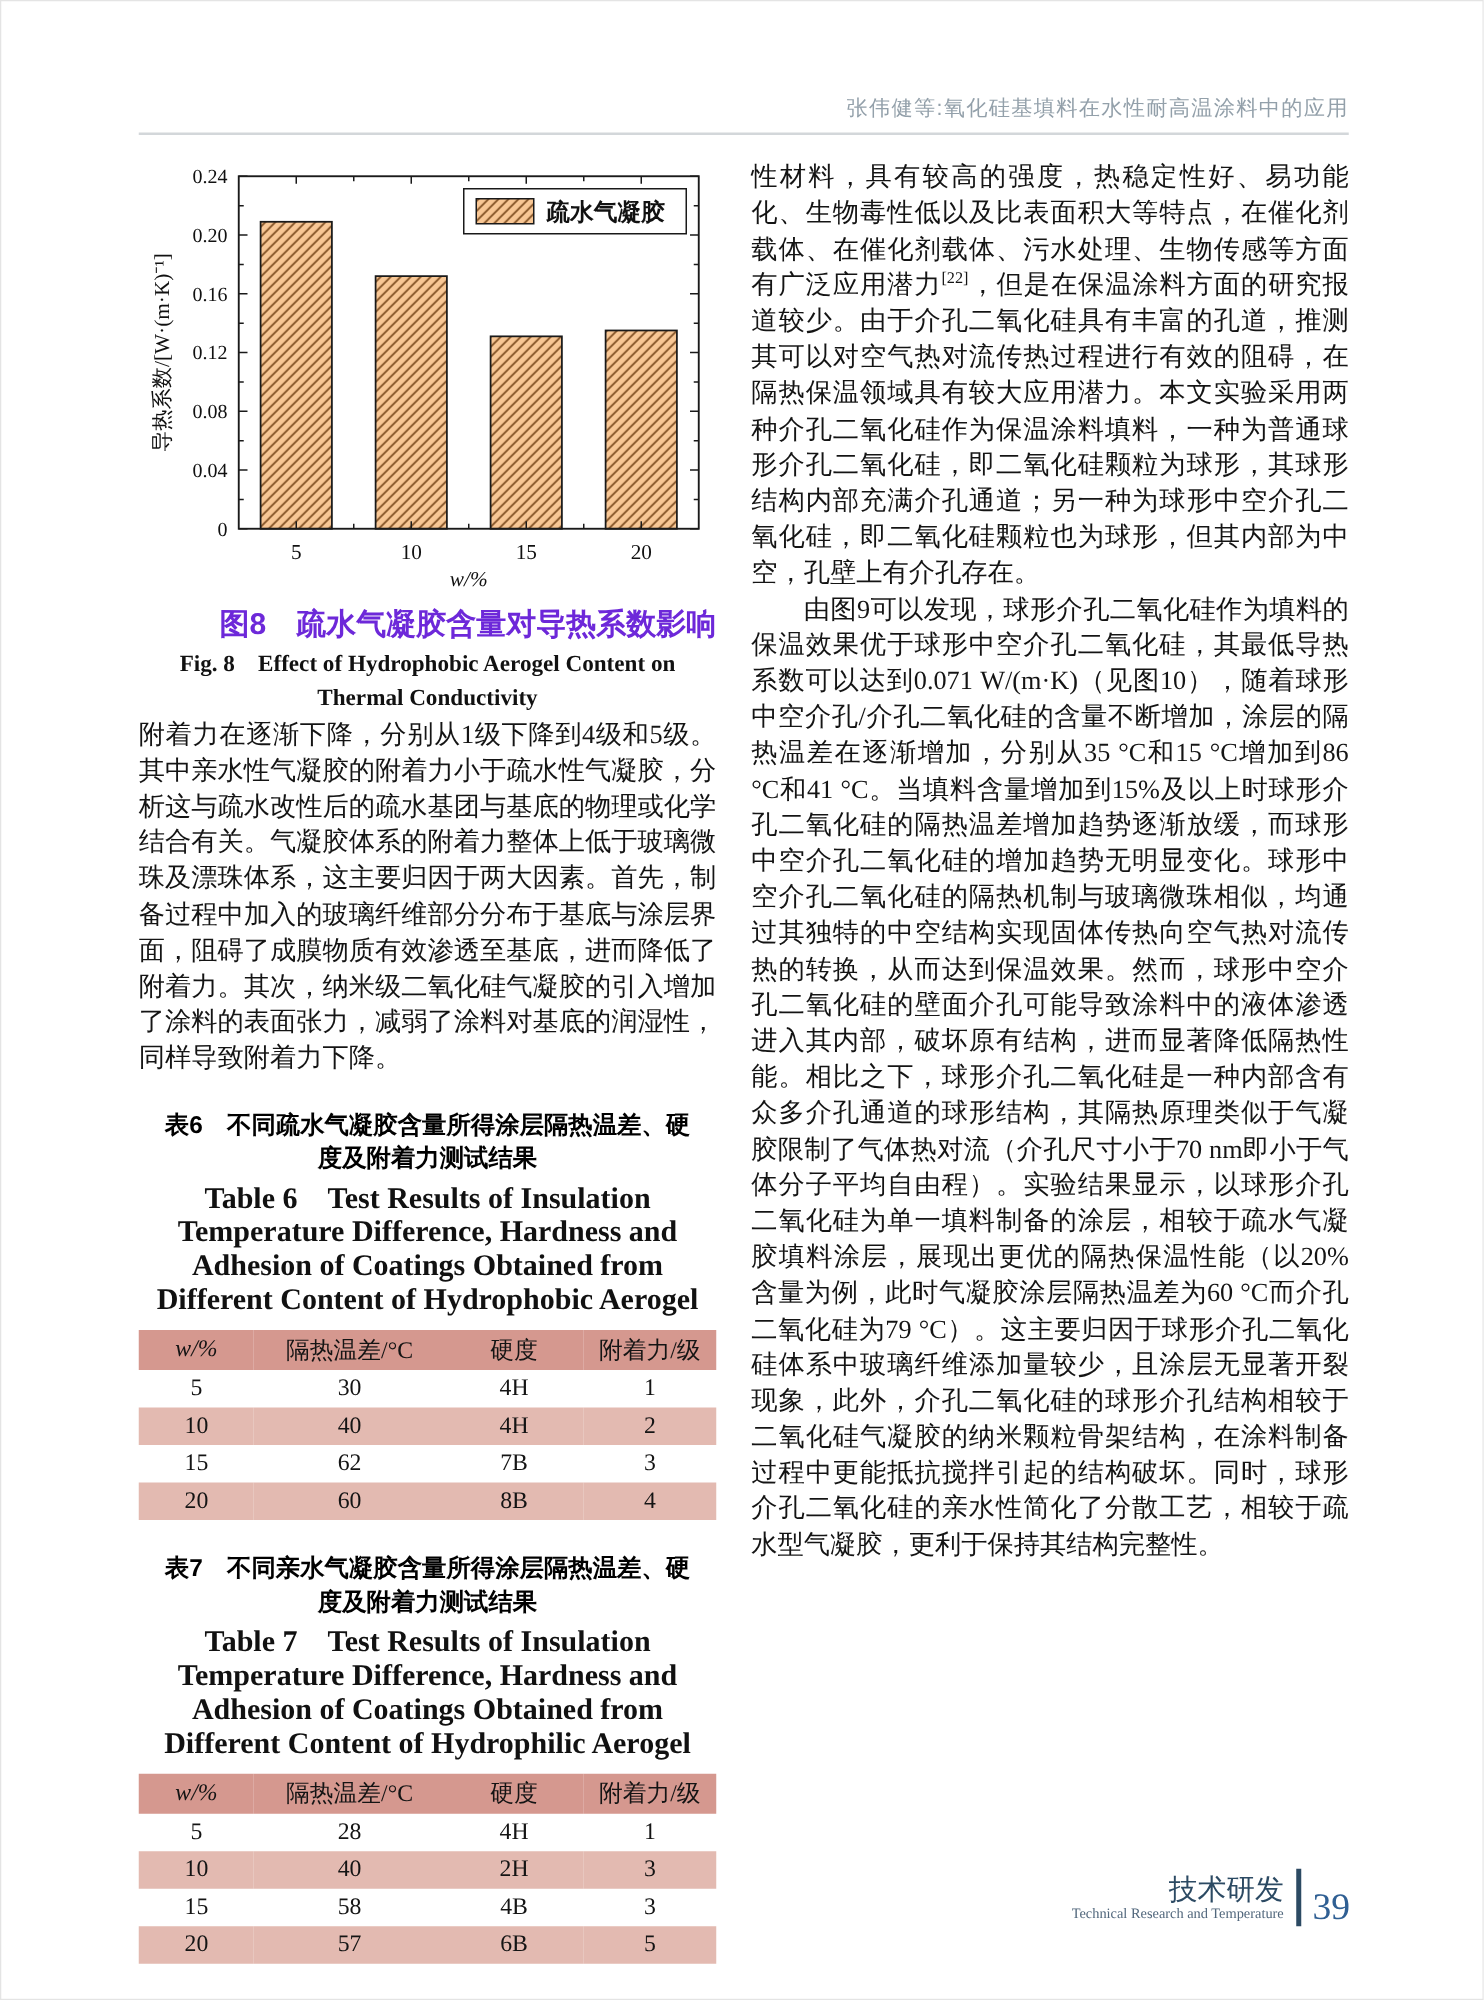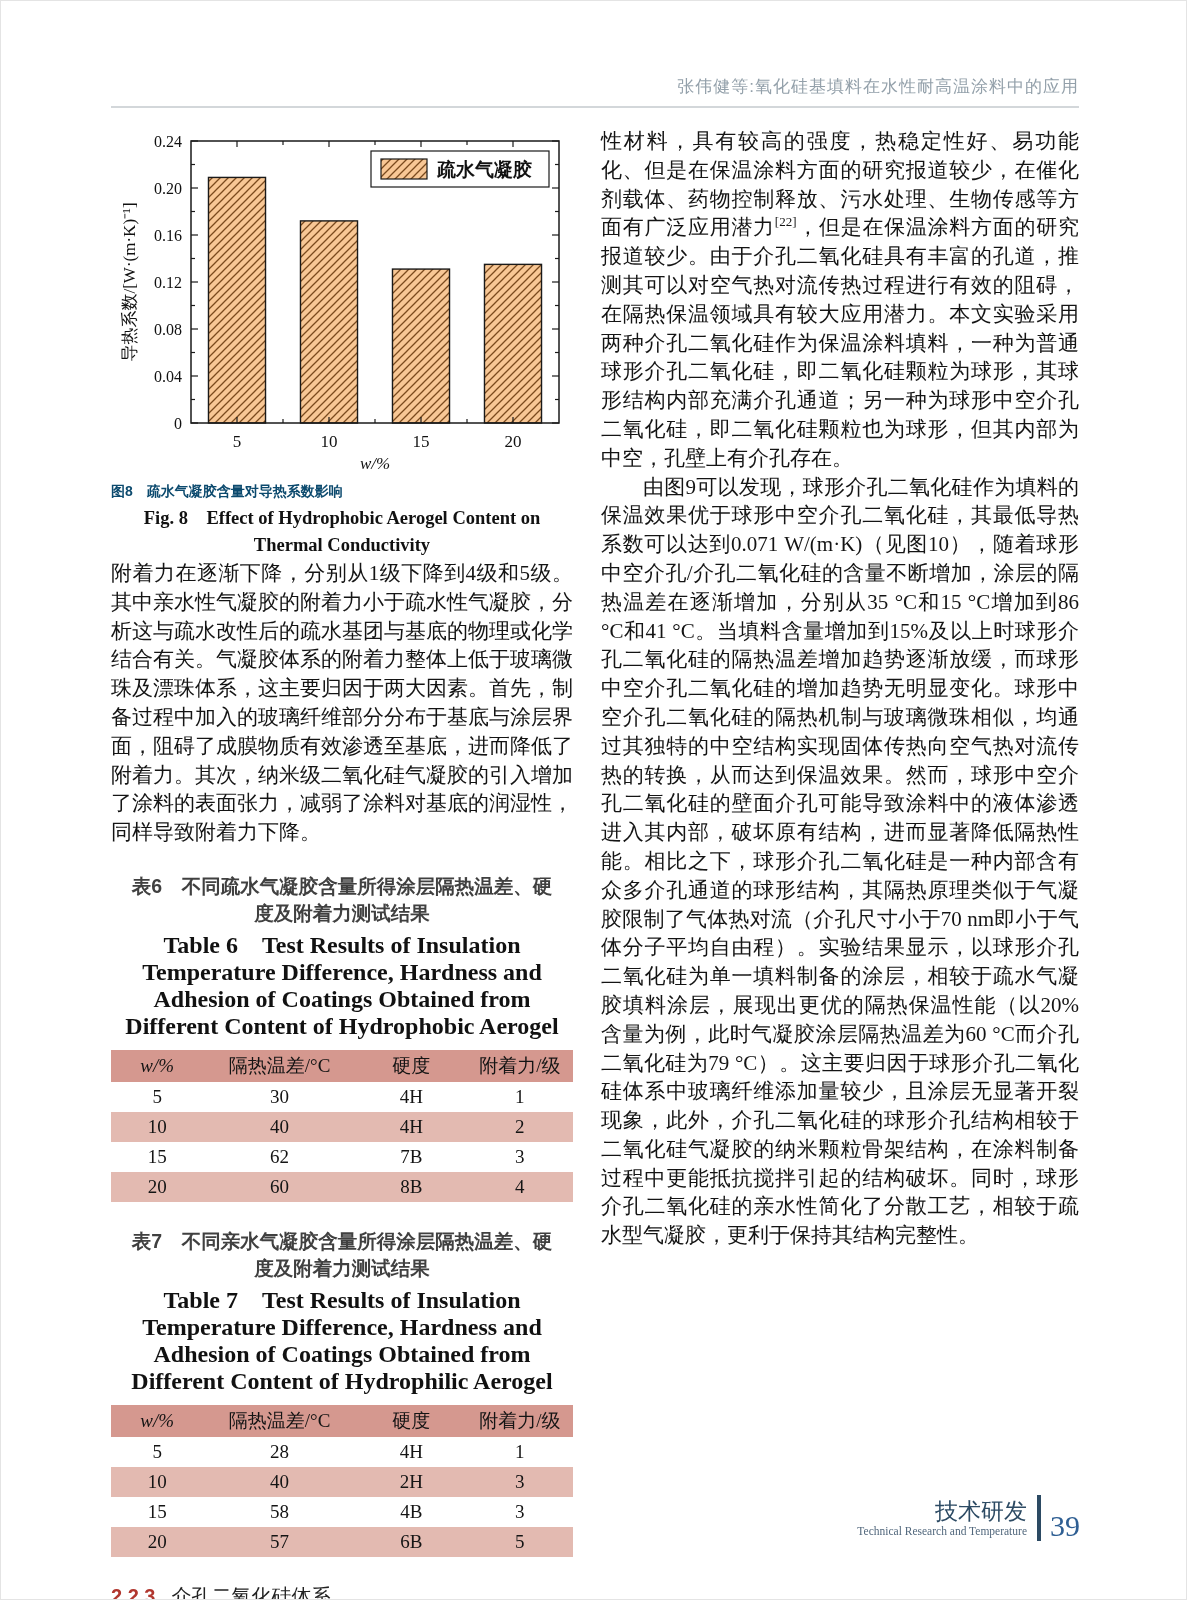--- a/index.html
+++ b/index.html
@@ -25,32 +25,32 @@
   
   .body-text{
     font-size:21px;line-height:28.8px;text-align:justify;
     text-justify:inter-ideograph;margin:0;color:#141414;
   }
   .body-text.indent{text-indent:2em;}
   sup.cite{font-size:13px;line-height:0;}
   
   .figure-chart{width:462px;height:348px;}
   .caption-cn{
-    margin-top:8px;text-align:left;font-family:"Liberation Sans",sans-serif;
-    font-weight:bold;font-size:14px;color:#0c4a6e;
+    margin-top:8px;text-align:right;font-family:"Liberation Sans",sans-serif;
+    font-weight:bold;font-size:24px;color:#6d28d9;
   }
   .caption-en{
     margin-top:4px;text-align:center;font-family:"Liberation Serif",serif;
     font-weight:bold;font-size:18.5px;line-height:27px;color:#111;
   }
   .para-gap{}
   
   .tbl-title-cn{
     margin-top:26px;text-align:center;font-family:"Liberation Sans",sans-serif;
-    font-weight:bold;font-size:19.5px;line-height:27px;color:#404040;padding:0 14px;
+    font-weight:bold;font-size:19.5px;line-height:27px;color:#000000;padding:0 14px;
   }
   .tbl-title-en{
     margin-top:5px;text-align:center;font-family:"Liberation Serif",serif;
     font-weight:bold;font-size:24px;line-height:27px;color:#111;
   }
   table.data-table{
     width:100%;border-collapse:collapse;margin-top:10px;
     font-family:"Liberation Serif",serif;font-size:19px;color:#141414;
   }
   table.data-table th,table.data-table td{
@@ -257,21 +257,21 @@
       </table>
 
       <div class="section-heading">
         <span class="sec-num">2.2.3</span><span>介孔二氧化硅体系</span>
       </div>
       <p class="body-text indent section-intro">介孔二氧化硅是一种孔径介于2～50 nm的多孔</p>
 
     </div>
 
     <div class="col-right">
-      <p class="body-text"><span>性材料，具有较高的强度，热稳定性好、易功能化、但是在保温涂料方面的研究报道较少，在催化剂载体、药物控制释放、污水处理、生物传感等方面有广泛应用潜力</span><sup class="cite">[22]</sup><span>，但是在保温涂料方面的研究报道较少。由于介孔二氧化硅具有丰富的孔道，推测其可以对空气热对流传热过程进行有效的阻碍，在隔热保温领域具有较大应用潜力。本文实验采用两种介孔二氧化硅作为保温涂料填料，一种为普通球形介孔二氧化硅，即二氧化硅颗粒为球形，其球形结构内部充满介孔通道；另一种为球形中空介孔二氧化硅，即二氧化硅颗粒也为球形，但其内部为中空，孔壁上有介孔存在。</span></p>
+      <p class="body-text"><span>性材料，具有较高的强度，热稳定性好、易功能化、生物毒性低以及比表面积大等特点，在催化剂载体、在催化剂载体、污水处理、生物传感等方面有广泛应用潜力</span><sup class="cite">[22]</sup><span>，但是在保温涂料方面的研究报道较少。由于介孔二氧化硅具有丰富的孔道，推测其可以对空气热对流传热过程进行有效的阻碍，在隔热保温领域具有较大应用潜力。本文实验采用两种介孔二氧化硅作为保温涂料填料，一种为普通球形介孔二氧化硅，即二氧化硅颗粒为球形，其球形结构内部充满介孔通道；另一种为球形中空介孔二氧化硅，即二氧化硅颗粒也为球形，但其内部为中空，孔壁上有介孔存在。</span></p>
       <p class="body-text indent">由图9可以发现，球形介孔二氧化硅作为填料的保温效果优于球形中空介孔二氧化硅，其最低导热系数可以达到0.071 W/(m·K)（见图10），随着球形中空介孔/介孔二氧化硅的含量不断增加，涂层的隔热温差在逐渐增加，分别从35 °C和15 °C增加到86 °C和41 °C。当填料含量增加到15%及以上时球形介孔二氧化硅的隔热温差增加趋势逐渐放缓，而球形中空介孔二氧化硅的增加趋势无明显变化。球形中空介孔二氧化硅的隔热机制与玻璃微珠相似，均通过其独特的中空结构实现固体传热向空气热对流传热的转换，从而达到保温效果。然而，球形中空介孔二氧化硅的壁面介孔可能导致涂料中的液体渗透进入其内部，破坏原有结构，进而显著降低隔热性能。相比之下，球形介孔二氧化硅是一种内部含有众多介孔通道的球形结构，其隔热原理类似于气凝胶限制了气体热对流（介孔尺寸小于70 nm即小于气体分子平均自由程）。实验结果显示，以球形介孔二氧化硅为单一填料制备的涂层，相较于疏水气凝胶填料涂层，展现出更优的隔热保温性能（以20%含量为例，此时气凝胶涂层隔热温差为60 °C而介孔二氧化硅为79 °C）。这主要归因于球形介孔二氧化硅体系中玻璃纤维添加量较少，且涂层无显著开裂现象，此外，介孔二氧化硅的球形介孔结构相较于二氧化硅气凝胶的纳米颗粒骨架结构，在涂料制备过程中更能抵抗搅拌引起的结构破坏。同时，球形介孔二氧化硅的亲水性简化了分散工艺，相较于疏水型气凝胶，更利于保持其结构完整性。</p>
     </div>
 
   </div>
 
   <div class="footer">
     <div class="footer-labels">
       <div class="footer-cn">技术研发</div>
       <div class="footer-en">Technical Research and Temperature</div>
     </div>

